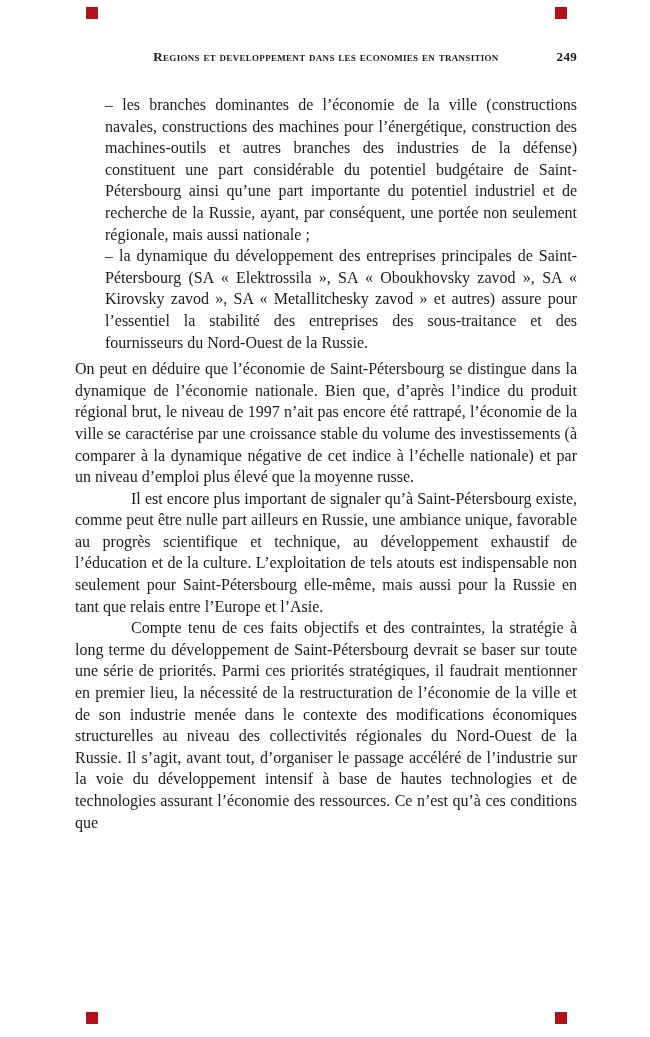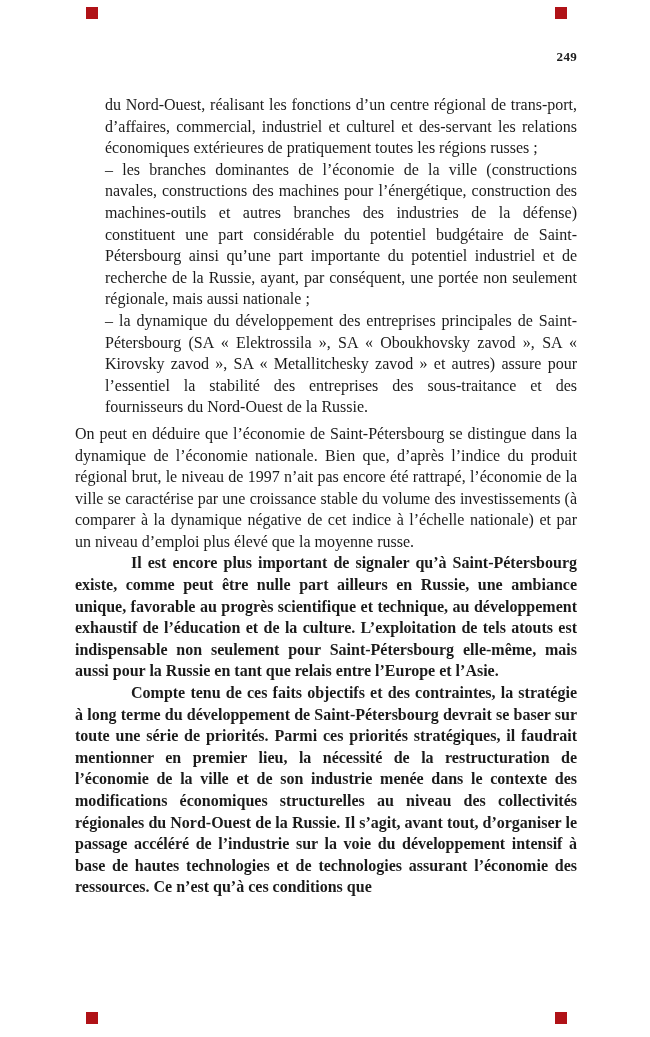--- a/index.html
+++ b/index.html
@@ -58,40 +58,40 @@
     font-size: 16px;
     line-height: 21.6px;
     text-align: justify;
   }
   .body-text p { margin: 0; }
 
   .list-block {
     margin-left: 30px;
     margin-bottom: 5px;
   }
-  .para.indent { text-indent: 56px; font-weight: bold; }
+  .para.indent { text-indent: 56px; }
 </style>
 </head>
 <body>
 
 <div class="page">
 
   <span class="corner-mark tl"></span>
   <span class="corner-mark tr"></span>
   <span class="corner-mark bl"></span>
   <span class="corner-mark br"></span>
 
   <div class="running-header">
+    <span class="running-title">Regions et developpement dans les economies en transition</span>
     <span class="page-number">249</span>
   </div>
 
   <div class="body-text">
 
     <div class="list-block">
-      <p class="list-item">du Nord-Ouest, réalisant les fonctions d’un centre régional de trans-port, d’affaires, commercial, industriel et culturel et des-servant les relations économiques extérieures de pratiquement toutes les régions russes ;</p>
       <p class="list-item">– les branches dominantes de l’économie de la ville (constructions navales, constructions des machines pour l’énergétique, construction des machines-outils et autres branches des industries de la défense) constituent une part considérable du potentiel budgétaire de Saint-Pétersbourg ainsi qu’une part importante du potentiel industriel et de recherche de la Russie, ayant, par conséquent, une portée non seulement régionale, mais aussi nationale ;</p>
       <p class="list-item">– la dynamique du développement des entreprises principales de Saint-Pétersbourg (SA « Elektrossila », SA « Oboukhovsky zavod », SA « Kirovsky zavod », SA « Metallitchesky zavod » et autres) assure pour l’essentiel la stabilité des entreprises des sous-traitance et des fournisseurs du Nord-Ouest de la Russie.</p>
     </div>
 
     <p class="para">On peut en déduire que l’économie de Saint-Pétersbourg se distingue dans la dynamique de l’économie nationale. Bien que, d’après l’indice du produit régional brut, le niveau de 1997 n’ait pas encore été rattrapé, l’économie de la ville se caractérise par une croissance stable du volume des investissements (à comparer à la dynamique négative de cet indice à l’échelle nationale) et par un niveau d’emploi plus élevé que la moyenne russe.</p>
     <p class="para indent">Il est encore plus important de signaler qu’à Saint-Pétersbourg existe, comme peut être nulle part ailleurs en Russie, une ambiance unique, favorable au progrès scientifique et technique, au développement exhaustif de l’éducation et de la culture. L’exploitation de tels atouts est indispensable non seulement pour Saint-Pétersbourg elle-même, mais aussi pour la Russie en tant que relais entre l’Europe et l’Asie.</p>
     <p class="para indent">Compte tenu de ces faits objectifs et des contraintes, la stratégie à long terme du développement de Saint-Pétersbourg devrait se baser sur toute une série de priorités. Parmi ces priorités stratégiques, il faudrait mentionner en premier lieu, la nécessité de la restructuration de l’économie de la ville et de son industrie menée dans le contexte des modifications économiques structurelles au niveau des collectivités régionales du Nord-Ouest de la Russie. Il s’agit, avant tout, d’organiser le passage accéléré de l’industrie sur la voie du développement intensif à base de hautes technologies et de technologies assurant l’économie des ressources. Ce n’est qu’à ces conditions que</p>
 
   </div>
 

